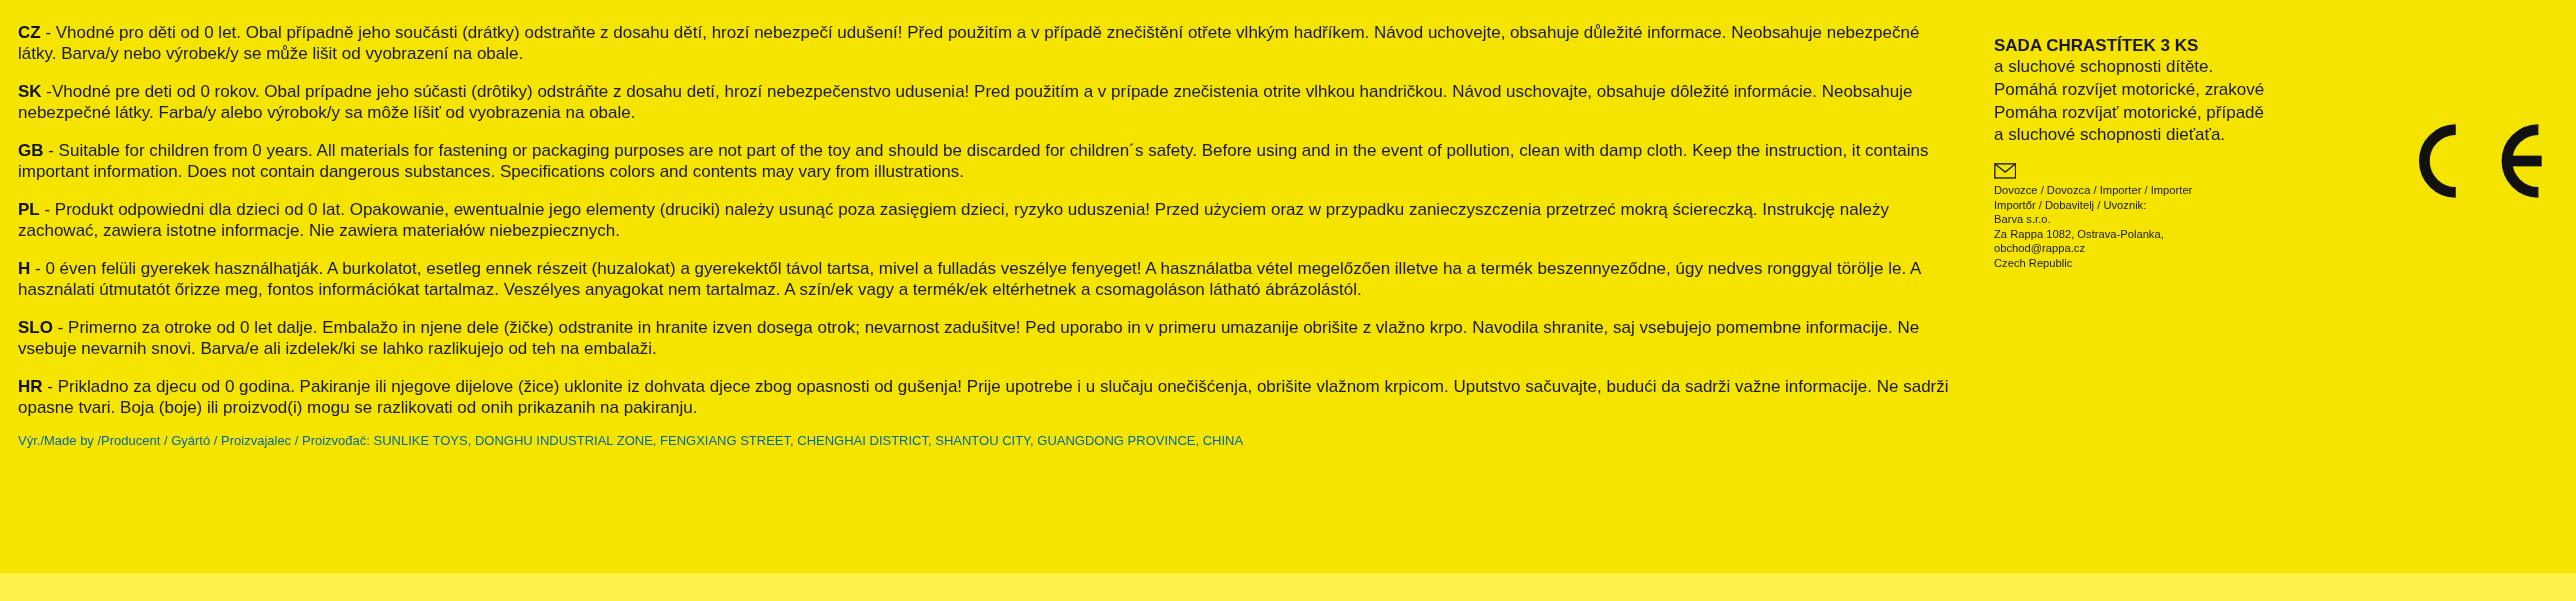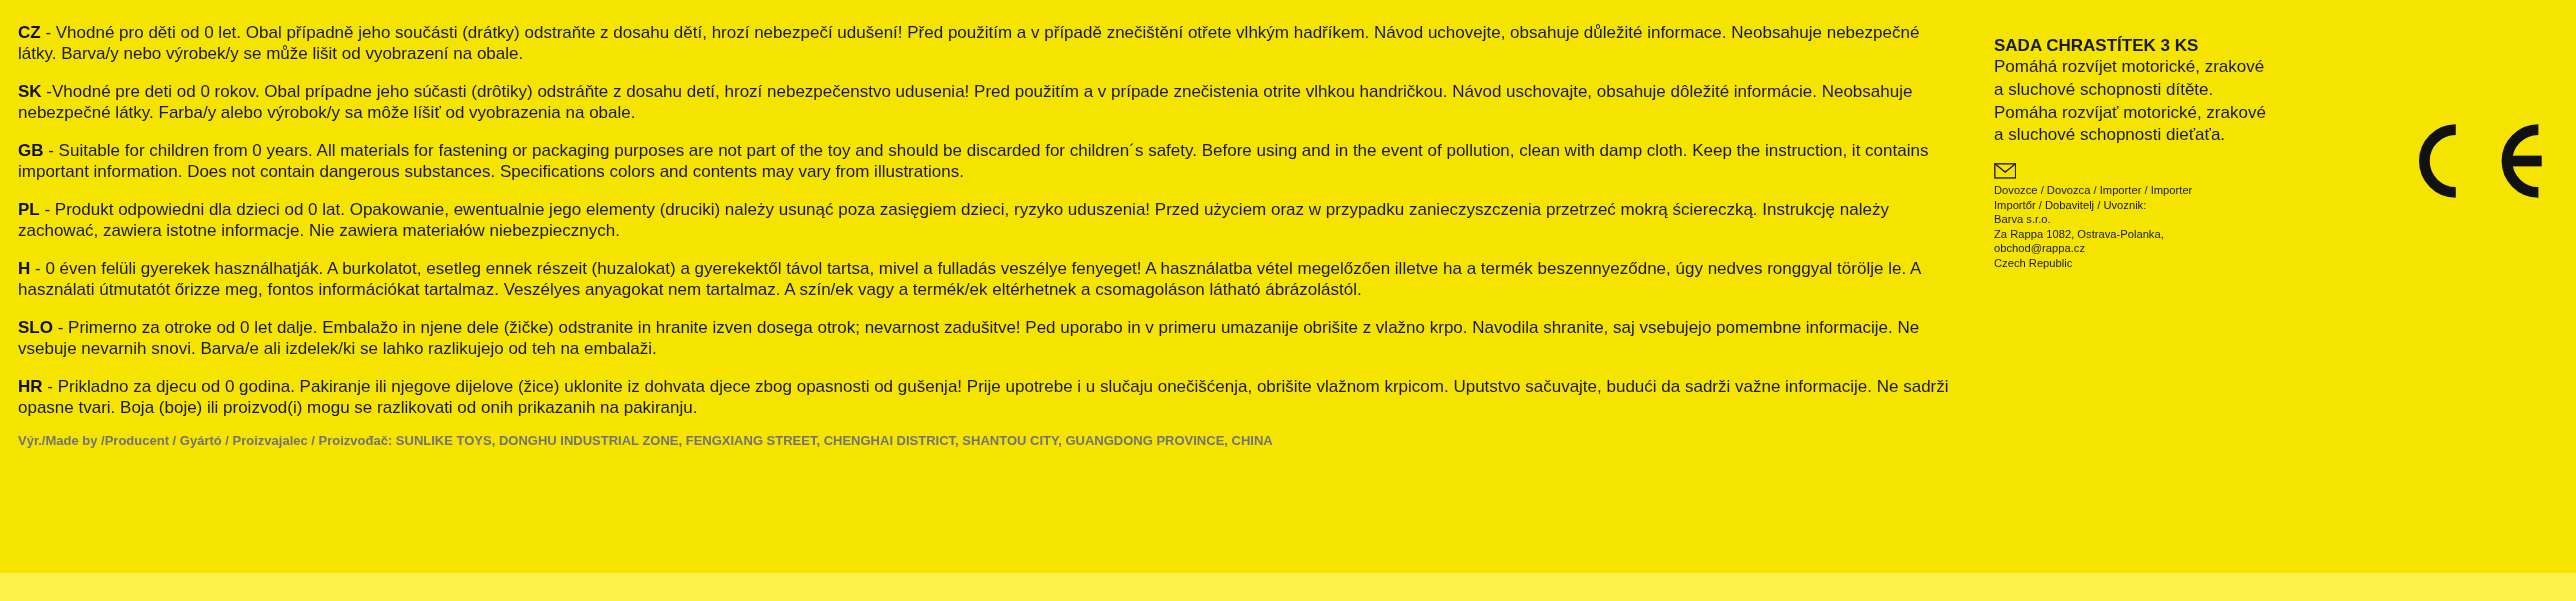--- a/index.html
+++ b/index.html
@@ -45,23 +45,22 @@
   }
   .made-line {
     font-size: 17px;
     line-height: 21.6px;
     color: #1a1a1a;
     margin-top: 3.3px;
   }
   .producer-line {
     font-size: 13px;
     line-height: 16.6px;
-    color: #737373;
+    color: #0369a1;
     margin-top: 15px;
-    font-weight: bold;
   }
   #right-col {
     position: absolute;
     left: 1994px;
     top: 8.3px;
     width: 357px;
     margin-top: 27px;
   }
   .product-title {
     font-size: 17px;
@@ -120,24 +119,24 @@
 
     <p class="lang-block"><span class="lang-code">HR</span><span> - Prikladno za djecu od 0 godina. Pakiranje ili njegove dijelove (žice) uklonite iz dohvata djece zbog opasnosti od gušenja! Prije upotrebe i u slučaju onečišćenja, obrišite vlažnom krpicom. Uputstvo sačuvajte, budući da sadrži važne informacije. Ne sadrži opasne tvari. Boja (boje) ili proizvod(i) mogu se razlikovati od onih prikazanih na pakiranju.</span></p>
 
 
     <p class="producer-line">Výr./Made by /Producent / Gyártó / Proizvajalec / Proizvođač: SUNLIKE TOYS, DONGHU INDUSTRIAL ZONE, FENGXIANG STREET, CHENGHAI DISTRICT, SHANTOU CITY, GUANGDONG PROVINCE, CHINA</p>
   </div>
 
   <div id="right-col">
 
     <div class="product-title">SADA CHRASTÍTEK 3 KS</div>
+    <div class="product-desc">a sluchové schopnosti dítěte.</div>
     <div class="product-desc">Pomáhá rozvíjet motorické, zrakové</div>
-    <div class="product-desc">a sluchové schopnosti dítěte.</div>
 
-    <div class="product-desc">Pomáha rozvíjať motorické, zrakové</div>
+    <div class="product-desc">Pomáha rozvíjať motorické, případě</div>
     <div class="product-desc">a sluchové schopnosti dieťaťa.</div>
 
     <div id="importer-block">
       <svg class="envelope-icon" viewBox="0 0 27 19">
         <rect x="1" y="1" width="25" height="17" fill="none" stroke="#1a1a1a" stroke-width="1.6"></rect>
         <path d="M1 1 L13.5 11 L26 1" fill="none" stroke="#1a1a1a" stroke-width="1.6"></path>
       </svg>
       <div class="importer-line">Dovozce / Dovozca / Importer / Importer</div>
       <div class="importer-line">Importőr / Dobavitelj / Uvoznik:</div>
       <div class="importer-line">Barva s.r.o.</div>

